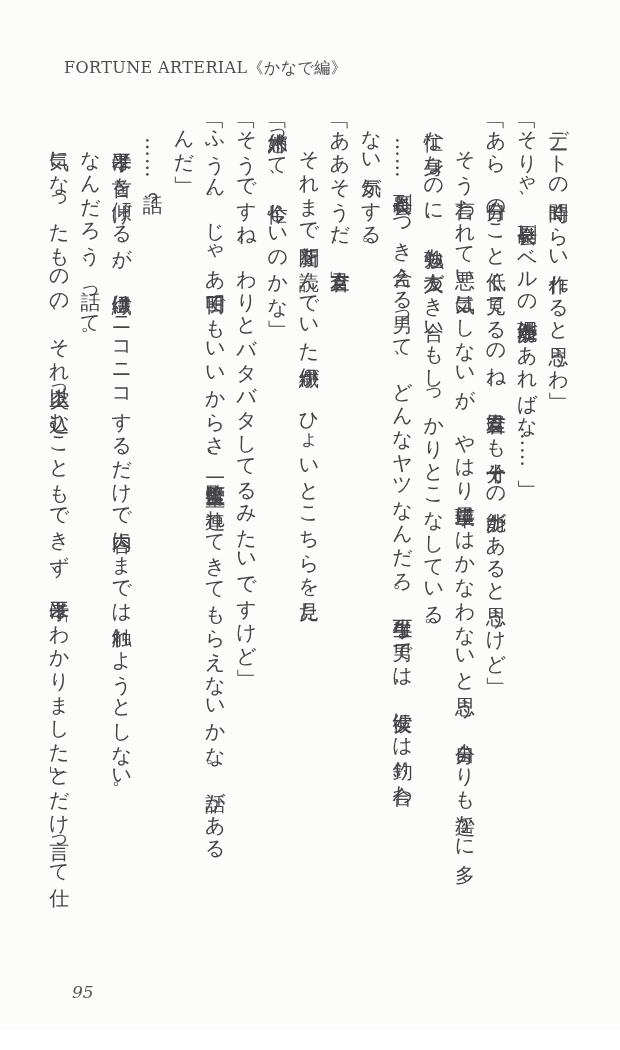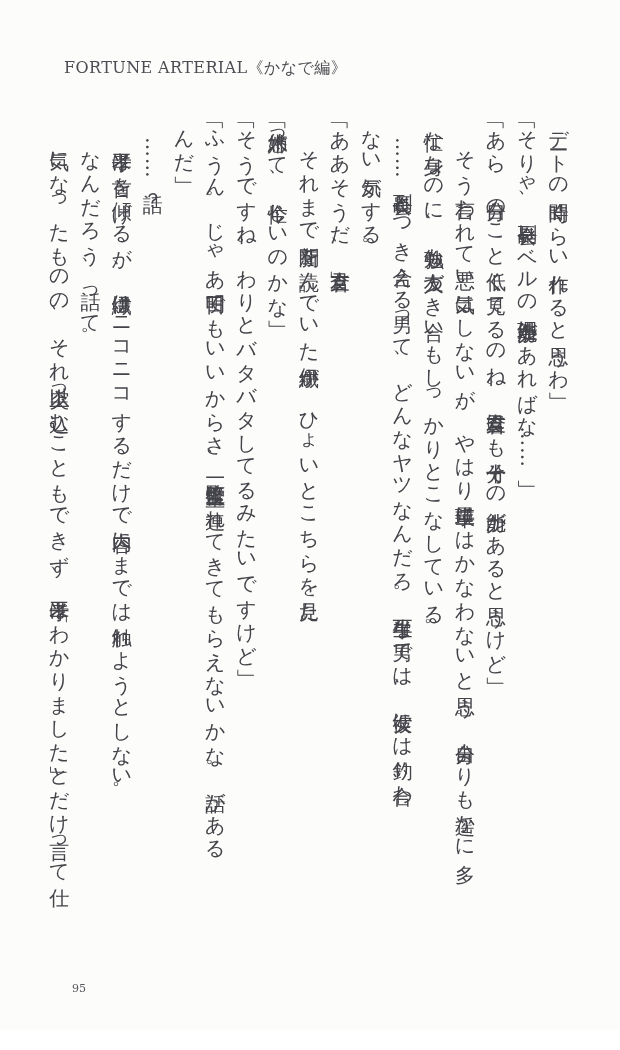--- a/index.html
+++ b/index.html
@@ -36,21 +36,22 @@
   .vtext p {
     margin: 0;
     padding: 0;
     white-space: nowrap;
   }
   .vtext p.indent { text-indent: 20.8px; }
   .page-number {
     position: absolute;
     left: 72px;
     top: 982px;
-    font-size: 11px;
+    font-size: 17px;
+    font-style: italic;
     color: var(--pagenum-color, #54545c);
   }
 </style>
 </head>
 <body>
 
 <div class="page">
   <div class="running-header">FORTUNE ARTERIAL《かなで編》</div>
 
   <div class="vtext">

